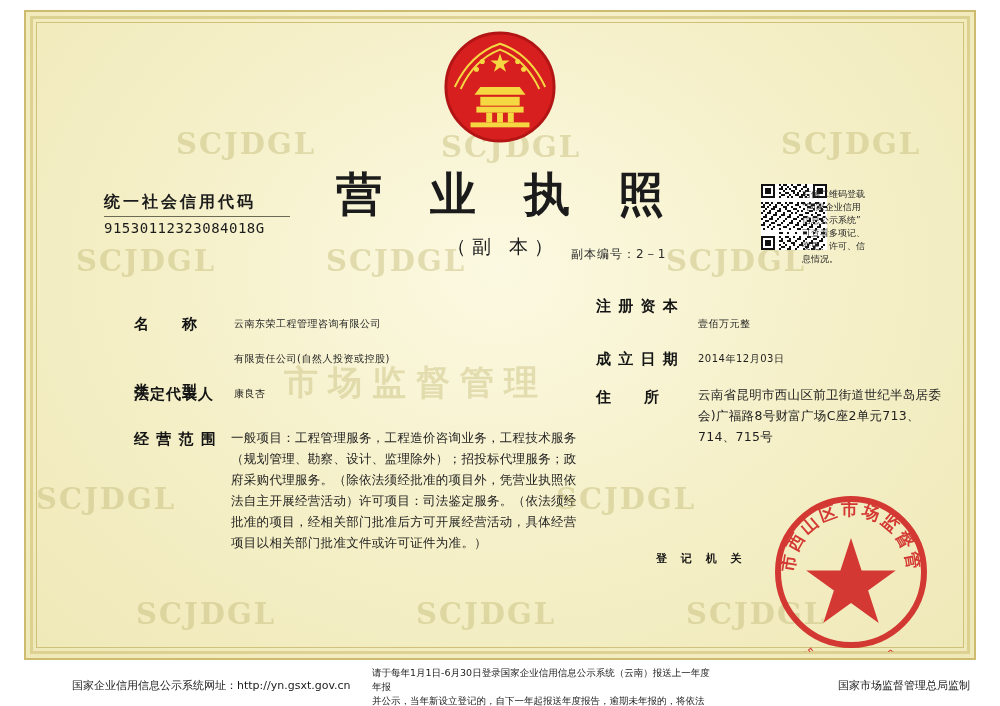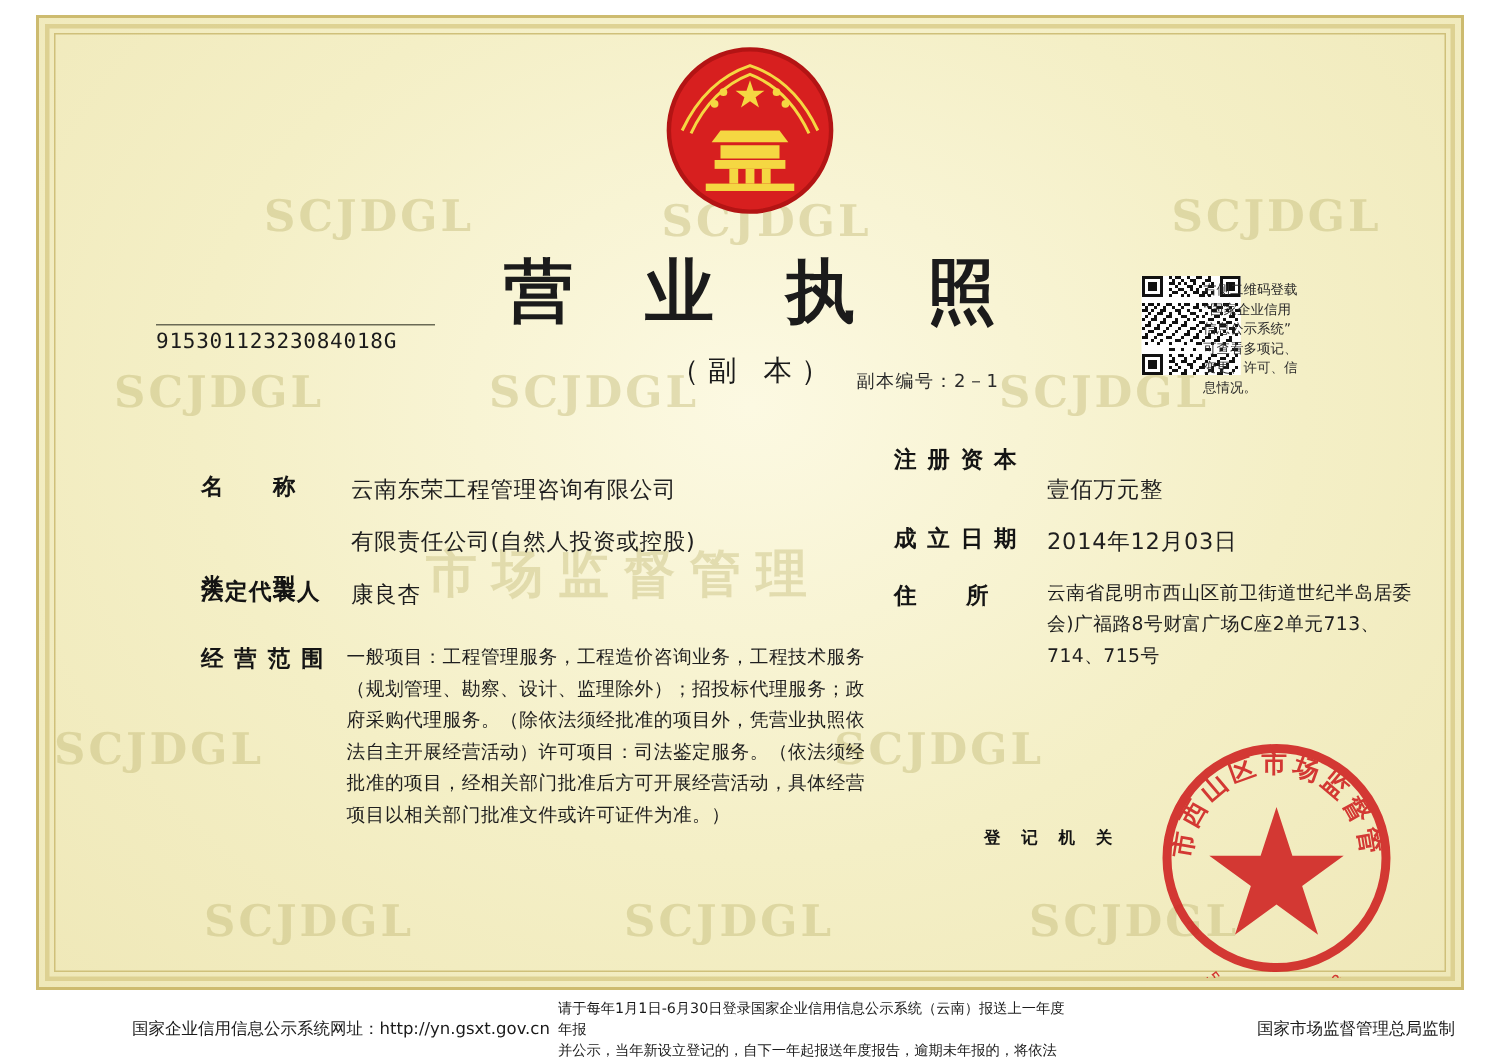--- a/index.html
+++ b/index.html
@@ -159,21 +159,21 @@
   .f-label {
     position: absolute;
     font-size: 15px;
     font-weight: 600;
     color: #141414;
     letter-spacing: 1px;
     white-space: nowrap;
   }
   .f-value {
     position: absolute;
-    font-size: 15px;
+    font-size: 10px;
     color: #1e1e1e;
     letter-spacing: 0.5px;
     white-space: nowrap;
   }
   .f-value-wrap {
     position: absolute;
     font-size: 12.5px;
     color: #1e1e1e;
     line-height: 21px;
     letter-spacing: 0.3px;
@@ -224,21 +224,21 @@
     width: 160px;
     height: 160px;
     opacity: .88;
   }
   
   .footer {
     position: absolute;
     font-size: 11px;
     color: #1a1a1a;
   }
-  #footer-left  { left: 44px; top: 678px; padding-left: 44px; }
+  #footer-left  { left: 28px; top: 678px; padding-left: 44px; }
   #footer-right { right: 30px; top: 678px; }
   #footer-mid {
     position: absolute;
     left: 372px;
     top: 666px;
     width: 340px;
     font-size: 9.5px;
     line-height: 14px;
     color: #1a1a1a;
   }
@@ -291,20 +291,21 @@
           <circle cx="78" cy="34" r="2.6"></circle>
           <circle cx="84" cy="42" r="2.6"></circle>
         </g>
       </svg>
     </div>
 
     <div id="title">营 业 执 照</div>
     <div id="subtitle">（副 本）</div>
     <div id="copy-no">副本编号：2－1</div>
 
+    <div id="credit-label">统一社会信用代码</div>
     <div id="credit-underline"></div>
     <div id="credit-value">91530112323084018G</div>
 
     <div id="qr">
       <svg viewBox="0 0 33 33" width="66" height="66" shape-rendering="crispEdges">
         <rect width="33" height="33" fill="#fff"></rect>
         <g fill="#111">
           <rect x="0" y="0" width="7" height="7"></rect>
             <rect x="1" y="1" width="5" height="5" fill="#fff"></rect>
             <rect x="2" y="2" width="3" height="3"></rect>

